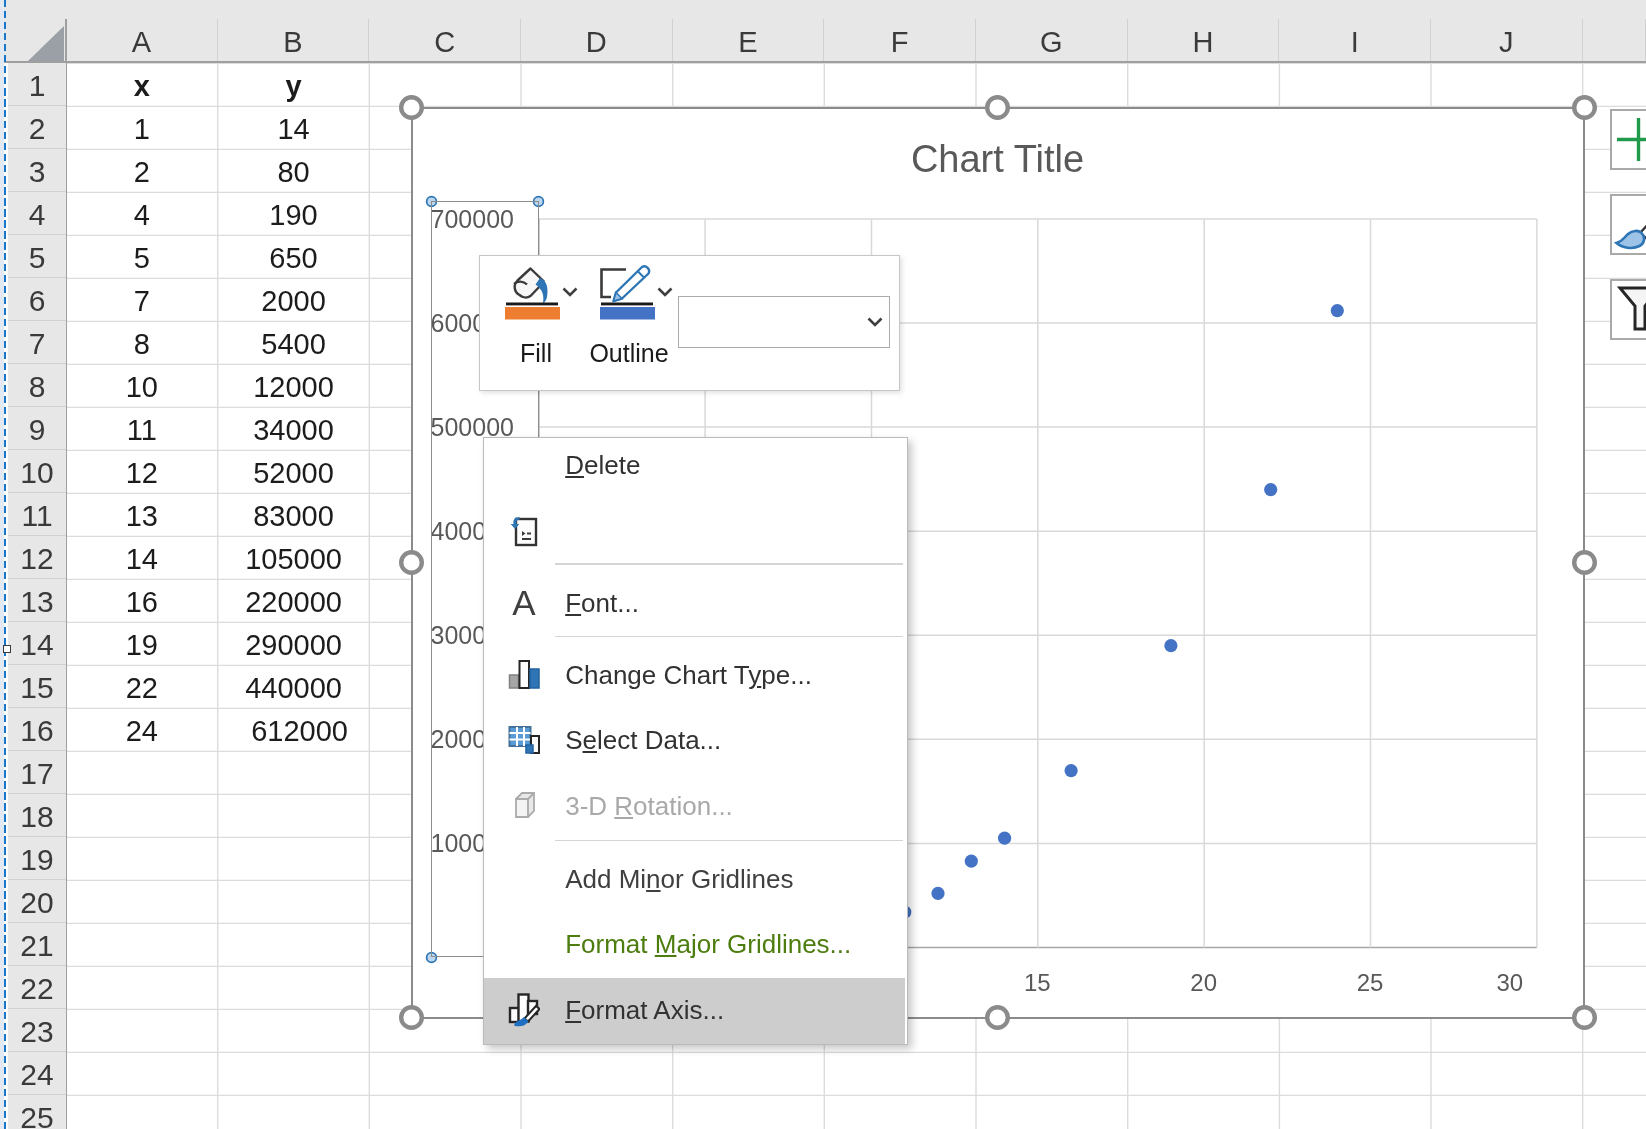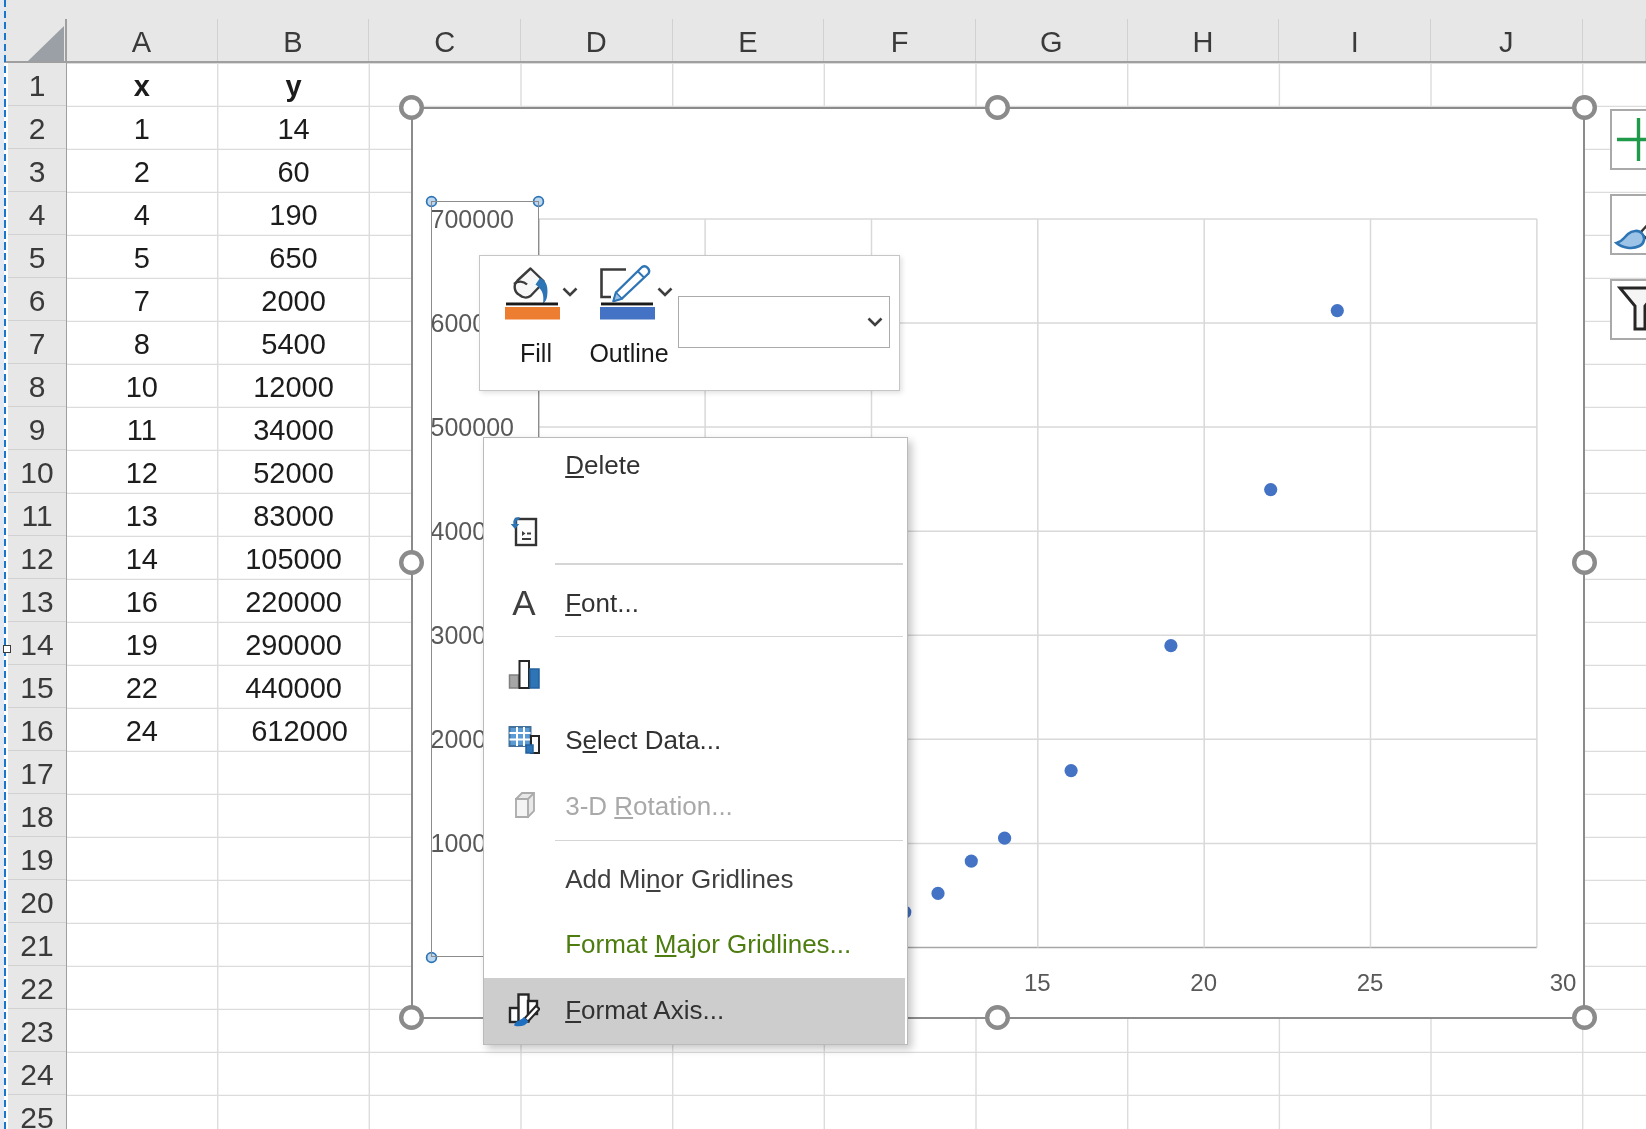--- a/index.html
+++ b/index.html
@@ -96,21 +96,21 @@
 <div class="rowhead" style="top:923.4px;height:43.0px">21</div>
 <div class="rowhead" style="top:966.4px;height:43.0px">22</div>
 <div class="rowhead" style="top:1009.4px;height:43.0px">23</div>
 <div class="rowhead" style="top:1052.4px;height:43.0px">24</div>
 <div class="rowhead" style="top:1095.4px;height:43.0px">25</div>
 <div class="cellv" style="left:66px;top:63.4px;width:151.7px;height:43.0px;font-weight:bold;">x</div>
 <div class="cellv" style="left:217.7px;top:63.4px;width:151.7px;height:43.0px;font-weight:bold;">y</div>
 <div class="cellv" style="left:66px;top:106.4px;width:151.7px;height:43.0px;">1</div>
 <div class="cellv" style="left:217.7px;top:106.4px;width:151.7px;height:43.0px;">14</div>
 <div class="cellv" style="left:66px;top:149.4px;width:151.7px;height:43.0px;">2</div>
-<div class="cellv" style="left:217.7px;top:149.4px;width:151.7px;height:43.0px;">60</div>
+<div class="cellv" style="left:217.7px;top:149.4px;width:151.7px;height:43.0px;">80</div>
 <div class="cellv" style="left:66px;top:192.4px;width:151.7px;height:43.0px;">4</div>
 <div class="cellv" style="left:217.7px;top:192.4px;width:151.7px;height:43.0px;">190</div>
 <div class="cellv" style="left:66px;top:235.4px;width:151.7px;height:43.0px;">5</div>
 <div class="cellv" style="left:217.7px;top:235.4px;width:151.7px;height:43.0px;">650</div>
 <div class="cellv" style="left:66px;top:278.4px;width:151.7px;height:43.0px;">7</div>
 <div class="cellv" style="left:217.7px;top:278.4px;width:151.7px;height:43.0px;">2000</div>
 <div class="cellv" style="left:66px;top:321.4px;width:151.7px;height:43.0px;">8</div>
 <div class="cellv" style="left:217.7px;top:321.4px;width:151.7px;height:43.0px;">5400</div>
 <div class="cellv" style="left:66px;top:364.4px;width:151.7px;height:43.0px;">10</div>
 <div class="cellv" style="left:217.7px;top:364.4px;width:151.7px;height:43.0px;">12000</div>
@@ -159,35 +159,36 @@
 <circle cx="458.5" cy="826.0" r="6.6" fill="#4472c4"></circle>
 <circle cx="491.8" cy="803.1" r="6.6" fill="#4472c4"></circle>
 <circle cx="525.0" cy="784.4" r="6.6" fill="#4472c4"></circle>
 <circle cx="558.3" cy="752.1" r="6.6" fill="#4472c4"></circle>
 <circle cx="591.6" cy="729.2" r="6.6" fill="#4472c4"></circle>
 <circle cx="658.1" cy="661.6" r="6.6" fill="#4472c4"></circle>
 <circle cx="757.9" cy="536.7" r="6.6" fill="#4472c4"></circle>
 <circle cx="857.7" cy="380.6" r="6.6" fill="#4472c4"></circle>
 <circle cx="924.3" cy="201.6" r="6.6" fill="#4472c4"></circle>
 </svg>
+<div style="position:absolute;left:0;top:28px;width:1170px;text-align:center;font-size:38px;color:#595959;line-height:44px">Chart Title</div>
 <div style="position:absolute;left:-58.5px;top:96.0px;width:160px;height:28px;text-align:right;font-size:25px;color:#595959;line-height:28px">700000</div>
 <div style="position:absolute;left:-58.5px;top:200.1px;width:160px;height:28px;text-align:right;font-size:25px;color:#595959;line-height:28px">600000</div>
 <div style="position:absolute;left:-58.5px;top:304.1px;width:160px;height:28px;text-align:right;font-size:25px;color:#595959;line-height:28px">500000</div>
 <div style="position:absolute;left:-58.5px;top:408.2px;width:160px;height:28px;text-align:right;font-size:25px;color:#595959;line-height:28px">400000</div>
 <div style="position:absolute;left:-58.5px;top:512.3px;width:160px;height:28px;text-align:right;font-size:25px;color:#595959;line-height:28px">300000</div>
 <div style="position:absolute;left:-58.5px;top:616.3px;width:160px;height:28px;text-align:right;font-size:25px;color:#595959;line-height:28px">200000</div>
 <div style="position:absolute;left:-58.5px;top:720.4px;width:160px;height:28px;text-align:right;font-size:25px;color:#595959;line-height:28px">100000</div>
 <div style="position:absolute;left:-58.5px;top:824.5px;width:160px;height:28px;text-align:right;font-size:25px;color:#595959;line-height:28px">0</div>
 <div style="position:absolute;left:85.8px;top:860.5px;width:80px;height:28px;text-align:center;font-size:24px;color:#595959;line-height:28px">0</div>
 <div style="position:absolute;left:252.1px;top:860.5px;width:80px;height:28px;text-align:center;font-size:24px;color:#595959;line-height:28px">5</div>
 <div style="position:absolute;left:418.5px;top:860.5px;width:80px;height:28px;text-align:center;font-size:24px;color:#595959;line-height:28px">10</div>
 <div style="position:absolute;left:584.8px;top:860.5px;width:80px;height:28px;text-align:center;font-size:24px;color:#595959;line-height:28px">15</div>
 <div style="position:absolute;left:751.2px;top:860.5px;width:80px;height:28px;text-align:center;font-size:24px;color:#595959;line-height:28px">20</div>
 <div style="position:absolute;left:917.5px;top:860.5px;width:80px;height:28px;text-align:center;font-size:24px;color:#595959;line-height:28px">25</div>
-<div style="position:absolute;left:1083.9px;top:860.5px;width:80px;height:28px;text-align:right;font-size:24px;color:#595959;line-height:28px">30</div>
+<div style="position:absolute;left:1083.9px;top:860.5px;width:80px;height:28px;text-align:left;font-size:24px;color:#595959;line-height:28px">30</div>
   </div>
 <svg class="abs" width="27" height="27" style="left:398.0px;top:94.0px">
       <circle cx="13.5" cy="13.5" r="10.3" fill="#fff" stroke="#8b8b8b" stroke-width="4.4"></circle>
     </svg>
 <svg class="abs" width="27" height="27" style="left:398.0px;top:549.0px">
       <circle cx="13.5" cy="13.5" r="10.3" fill="#fff" stroke="#8b8b8b" stroke-width="4.4"></circle>
     </svg>
 <svg class="abs" width="27" height="27" style="left:398.0px;top:1004.0px">
       <circle cx="13.5" cy="13.5" r="10.3" fill="#fff" stroke="#8b8b8b" stroke-width="4.4"></circle>
     </svg>
@@ -269,20 +270,21 @@
         <rect x="8" y="5" width="20" height="26" fill="#fdfdfd" stroke="#333" stroke-width="2.4"></rect>
    <path d="M15 8 c-5 0 -7 3.5 -6 7 l-2.8 0 l4.3 5 l4.3 -5 l-2.8 0 c-0.7 -2.5 0.5 -4.5 3 -4.5 Z" fill="#2e75b6" transform="translate(-3.5,-5)"></path>
    <path d="M14 17 l3.5 2.5 l-3.5 2.5 Z" fill="#3b3b3b"></path>
    <line x1="19" y1="19.5" x2="23" y2="19.5" stroke="#3b3b3b" stroke-width="2"></line>
    <line x1="14" y1="25" x2="23" y2="25" stroke="#3b3b3b" stroke-width="2"></line>
       </svg>
 <div style="position:absolute;left:81.7px;top:148.6px;height:32px;line-height:32px;font-size:26px;color:#323232;white-space:nowrap"><u>F</u>ont...</div>
 <svg width="32" height="36" style="position:absolute;left:24px;top:147.6px">
         <text x="16" y="29" font-family="Liberation Sans" font-size="35" fill="#3f3f3f" text-anchor="middle">A</text>
       </svg>
+<div style="position:absolute;left:81.7px;top:221.1px;height:32px;line-height:32px;font-size:26px;color:#323232;white-space:nowrap">Change Chart T<u>y</u>pe...</div>
 <svg width="32" height="36" style="position:absolute;left:24px;top:220.1px">
         <rect x="1.5" y="17" width="9" height="13" fill="#a6a6a6" stroke="#808080" stroke-width="1.5"></rect>
    <rect x="11.5" y="3" width="9.5" height="27" fill="#fdfdfd" stroke="#262626" stroke-width="2"></rect>
    <rect x="22" y="11" width="9" height="19" fill="#2e75b6" stroke="#2361a0" stroke-width="1.5"></rect>
       </svg>
 <div style="position:absolute;left:81.7px;top:286.3px;height:32px;line-height:32px;font-size:26px;color:#323232;white-space:nowrap">S<u>e</u>lect Data...</div>
 <svg width="32" height="36" style="position:absolute;left:24px;top:285.3px">
         <rect x="1.5" y="4" width="21" height="19" fill="#5b9bd5" stroke="#41719c" stroke-width="2"></rect>
    <line x1="1.5" y1="10" x2="22.5" y2="10" stroke="#fff" stroke-width="2"></line>
    <line x1="1.5" y1="16.5" x2="22.5" y2="16.5" stroke="#fff" stroke-width="2"></line>

